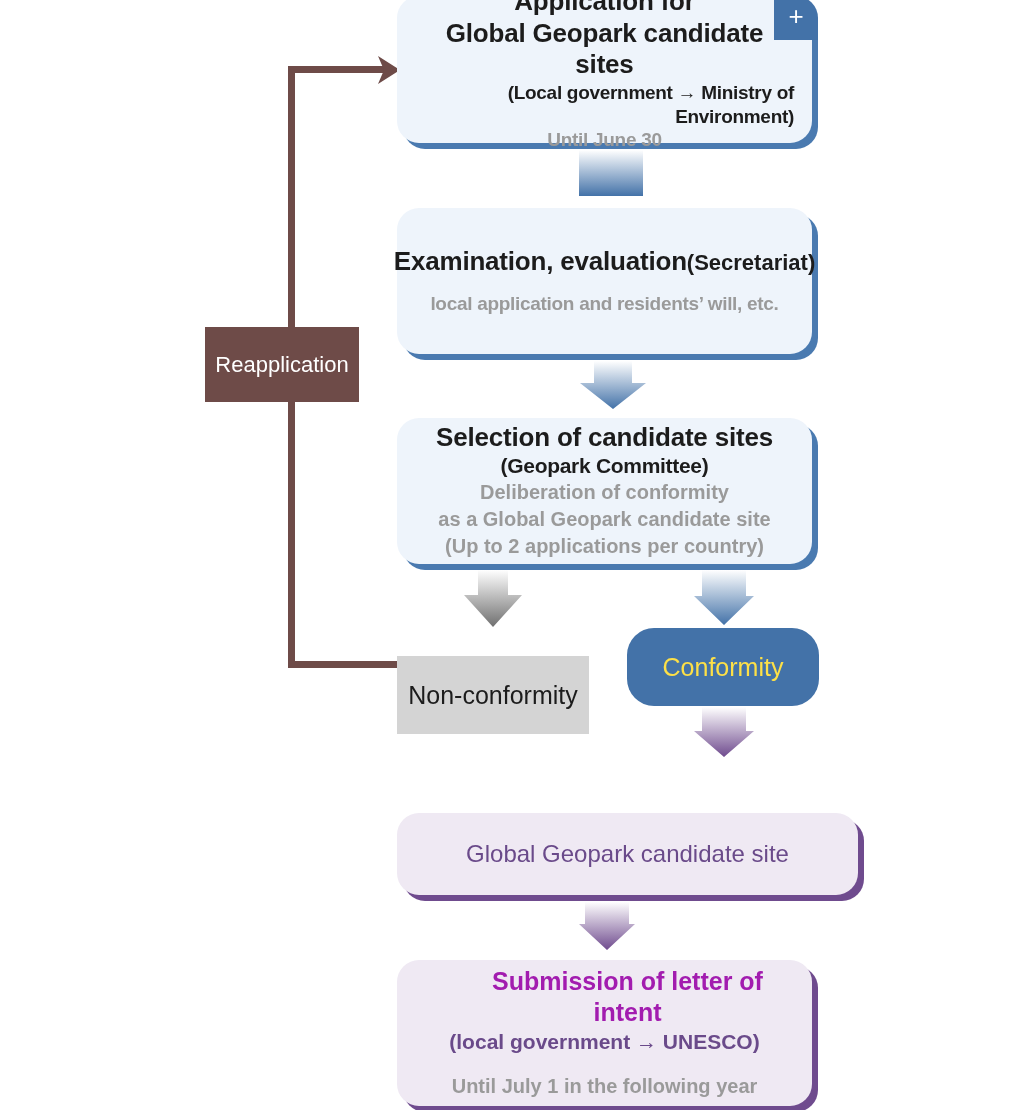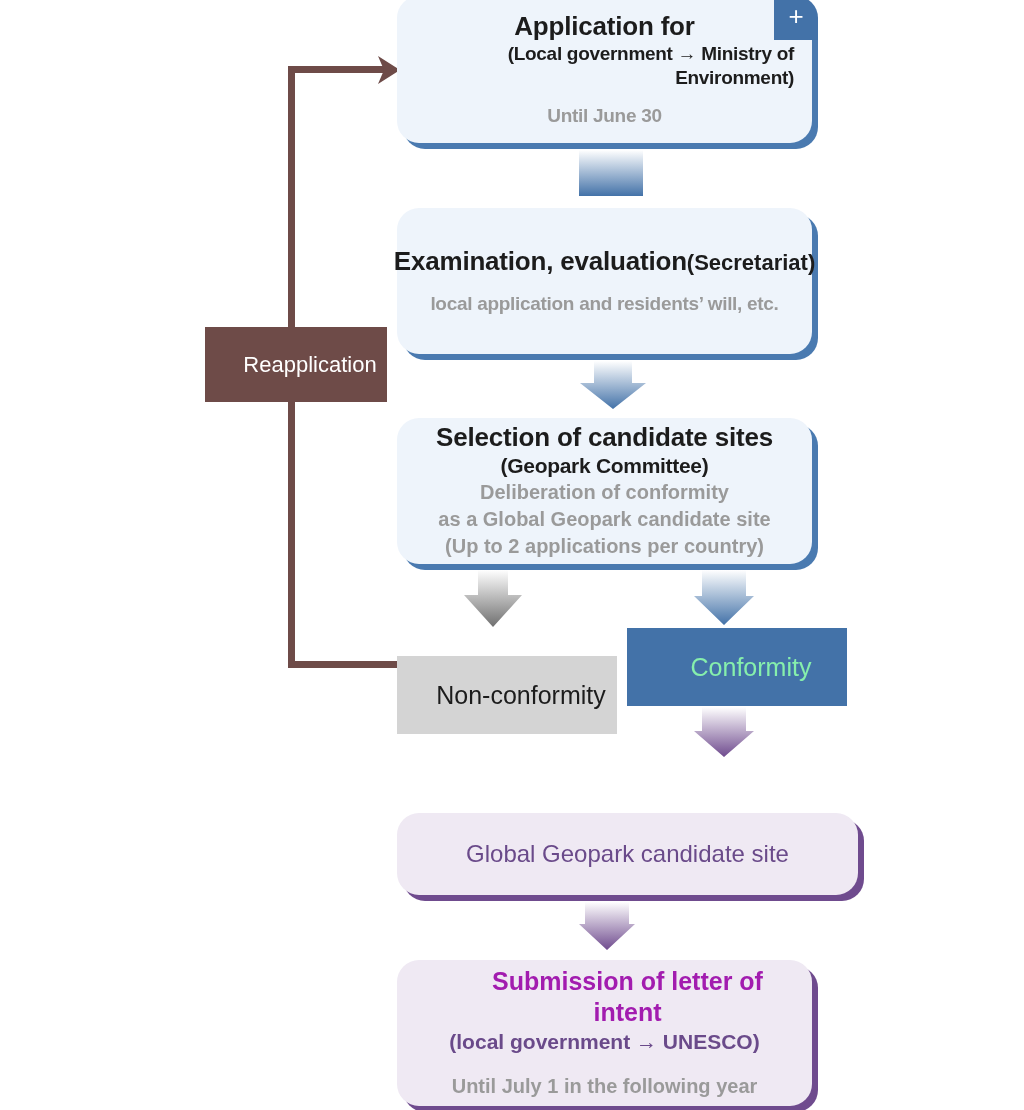--- a/index.html
+++ b/index.html
@@ -117,24 +117,23 @@
     line-height: 1.25;
   }
 
   
   .rect {
     position: absolute;
     display: flex;
     align-items: center;
     justify-content: center;
     text-align: center;
-    padding-left: 28px;
   }
   .rect-grey { background: #d4d4d4; color: #1c1c1c; font-size: 25px; font-weight: 400; }
-  .rect-blue { background: #4372a8; color: #86efac; font-size: 25px; font-weight: 400; }
+  .rect-blue { background: #4372a8; color: #fde047; font-size: 25px; font-weight: 400; border-radius: 27px; }
   .rect-maroon { background: #6e4b48; color: #ffffff; font-size: 22px; font-weight: 400; }
 
   
   .arrow { position: absolute; }
 
   
   .conn { position: absolute; background: #6e4b48; }
 </style>
 </head>
 <body>
@@ -148,20 +147,21 @@
   <div class="conn" style="left:288px; top:661px; width:110px; height:7px;"></div>
 
   <svg class="arrow" style="left:378px; top:56px;" width="22" height="28" viewBox="0 0 22 28">
     <path d="M0,0 L22,14 L0,28 L6,14 Z" fill="#6e4b48"></path>
   </svg>
 
   <div class="card blue" style="left:397px; top:-4px; width:421px; height:153px;">
     <div class="shadow"></div>
     <div class="face">
       <div class="t-head">Application for</div>
+      <div class="t-head">Global Geopark candidate sites</div>
       <div class="t-sub">(Local government → Ministry of Environment)</div>
       <div class="gap-sm"></div>
       <div class="t-note">Until June 30</div>
     </div>
     <div class="plus-badge">+</div>
   </div>
 
   <svg class="arrow" style="left:579px; top:150px;" width="64" height="46" viewBox="0 0 64 46" preserveAspectRatio="none">
     <defs>
       <linearGradient id="gblue1" x1="0" y1="0" x2="0" y2="1">

